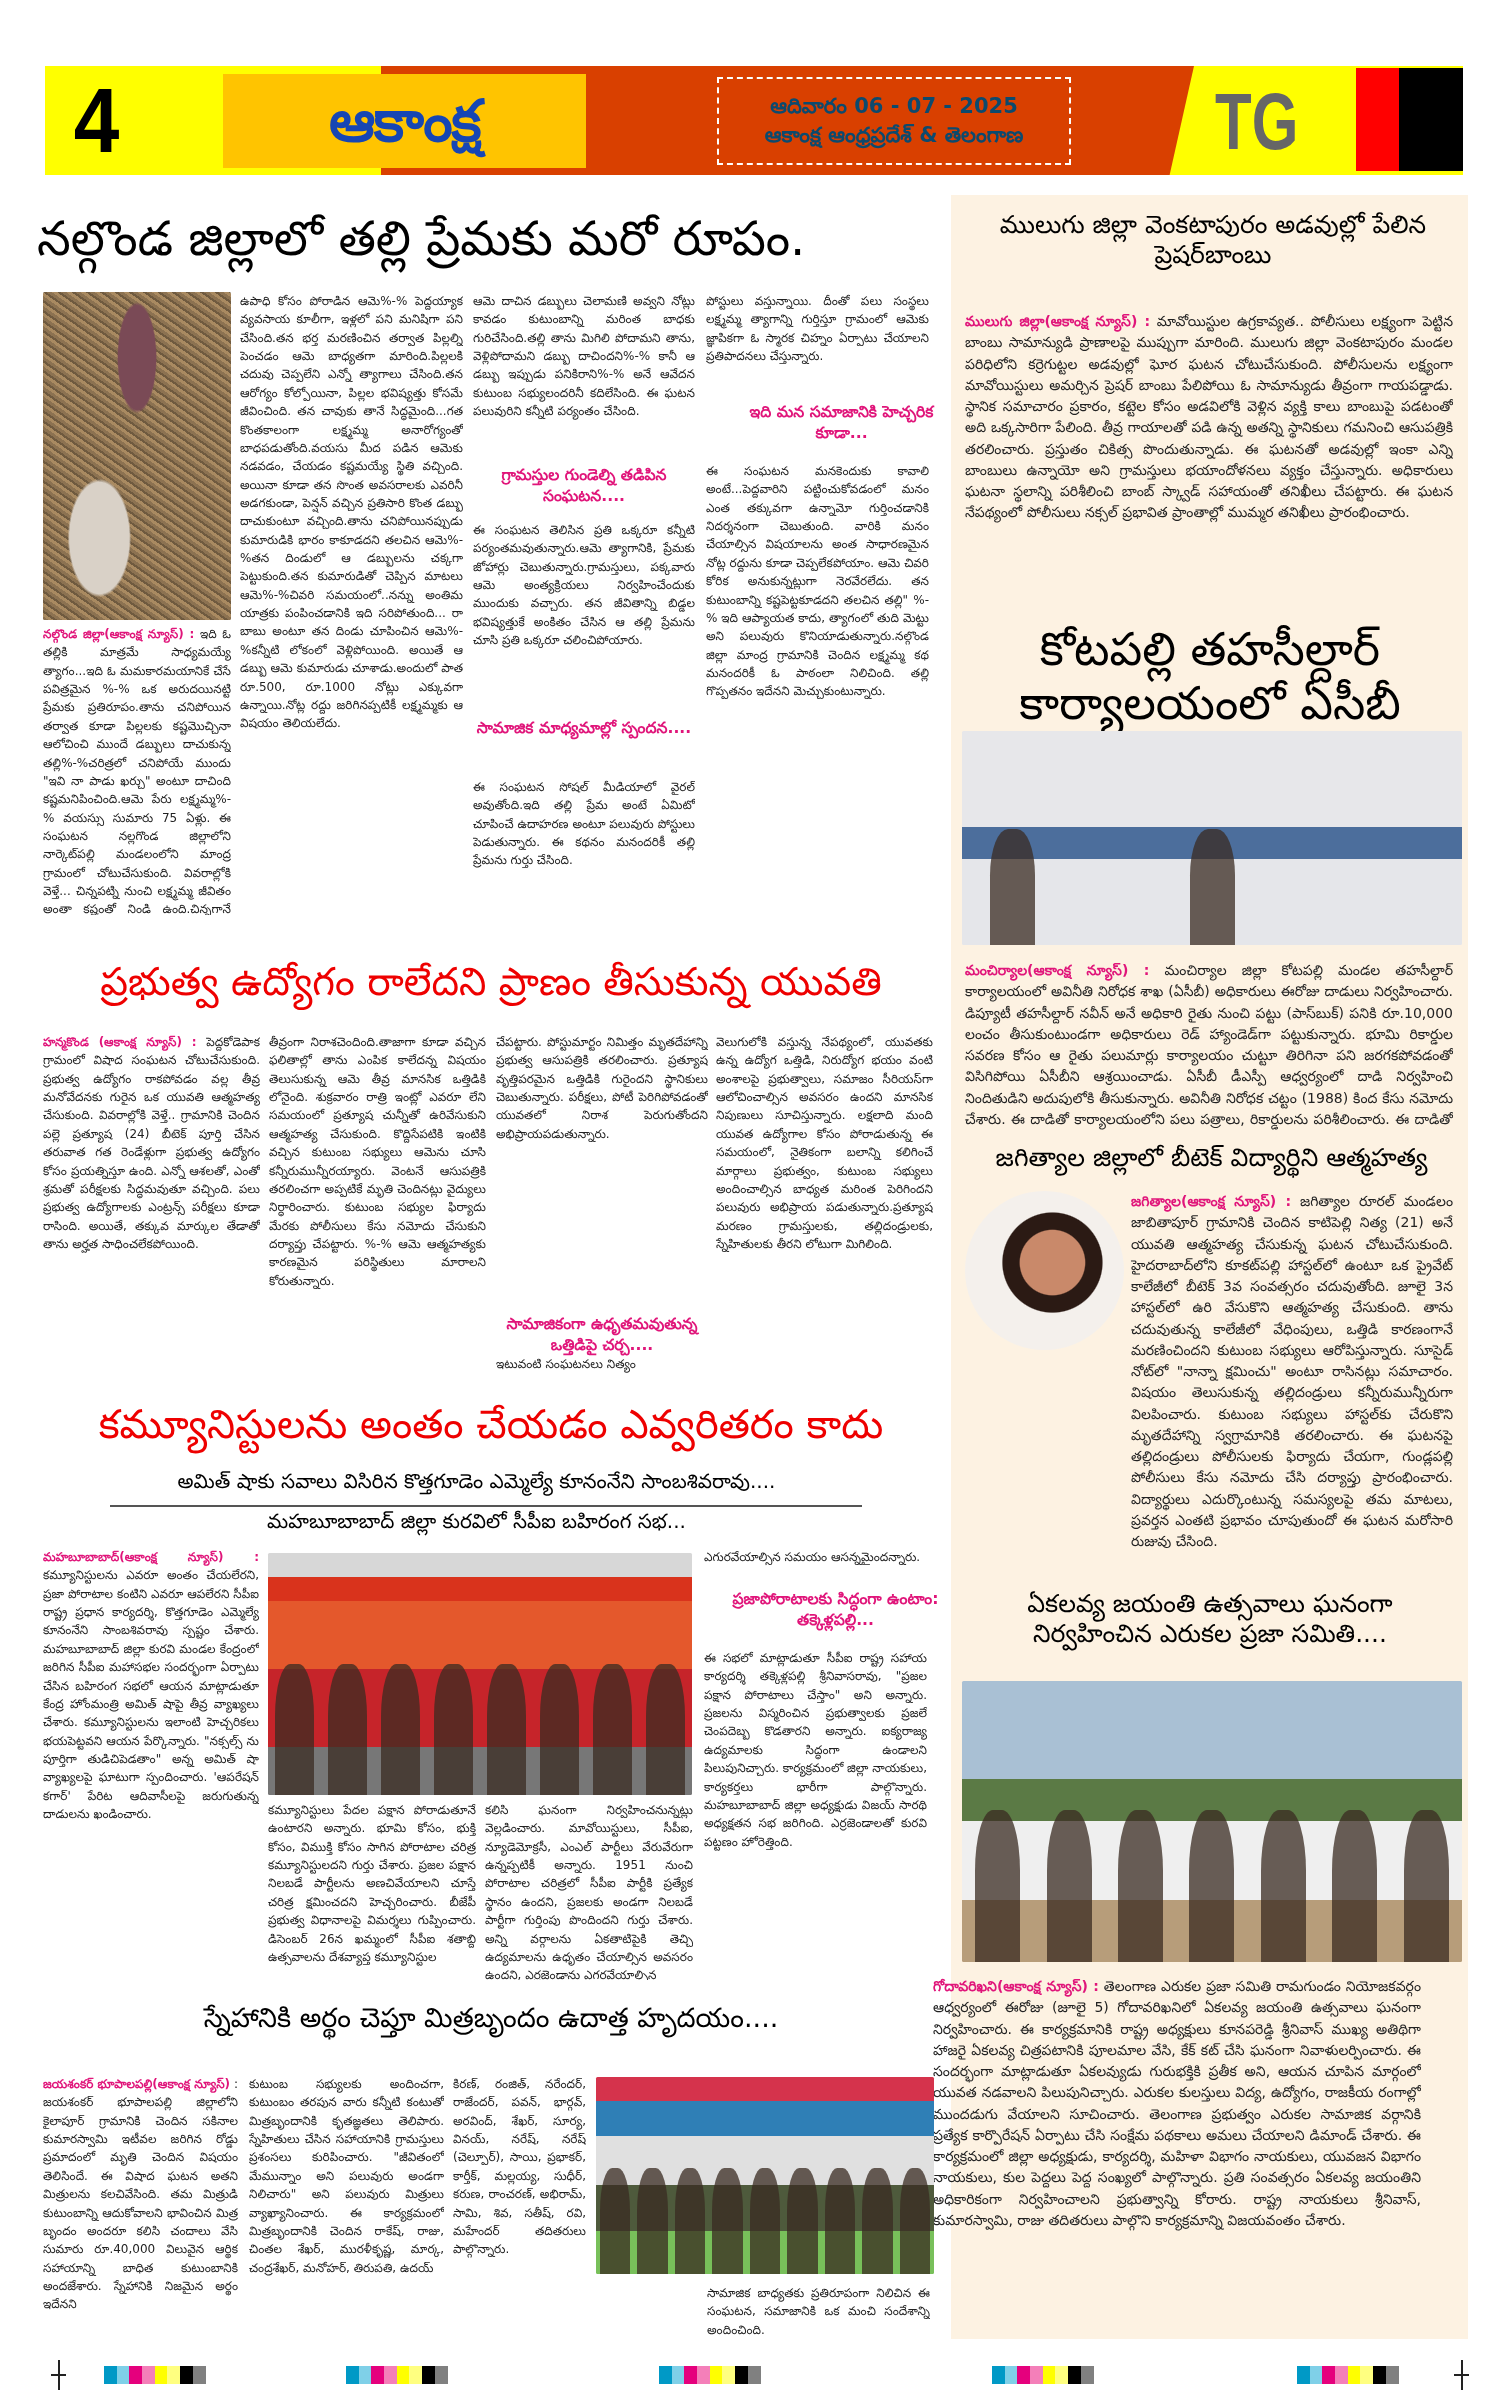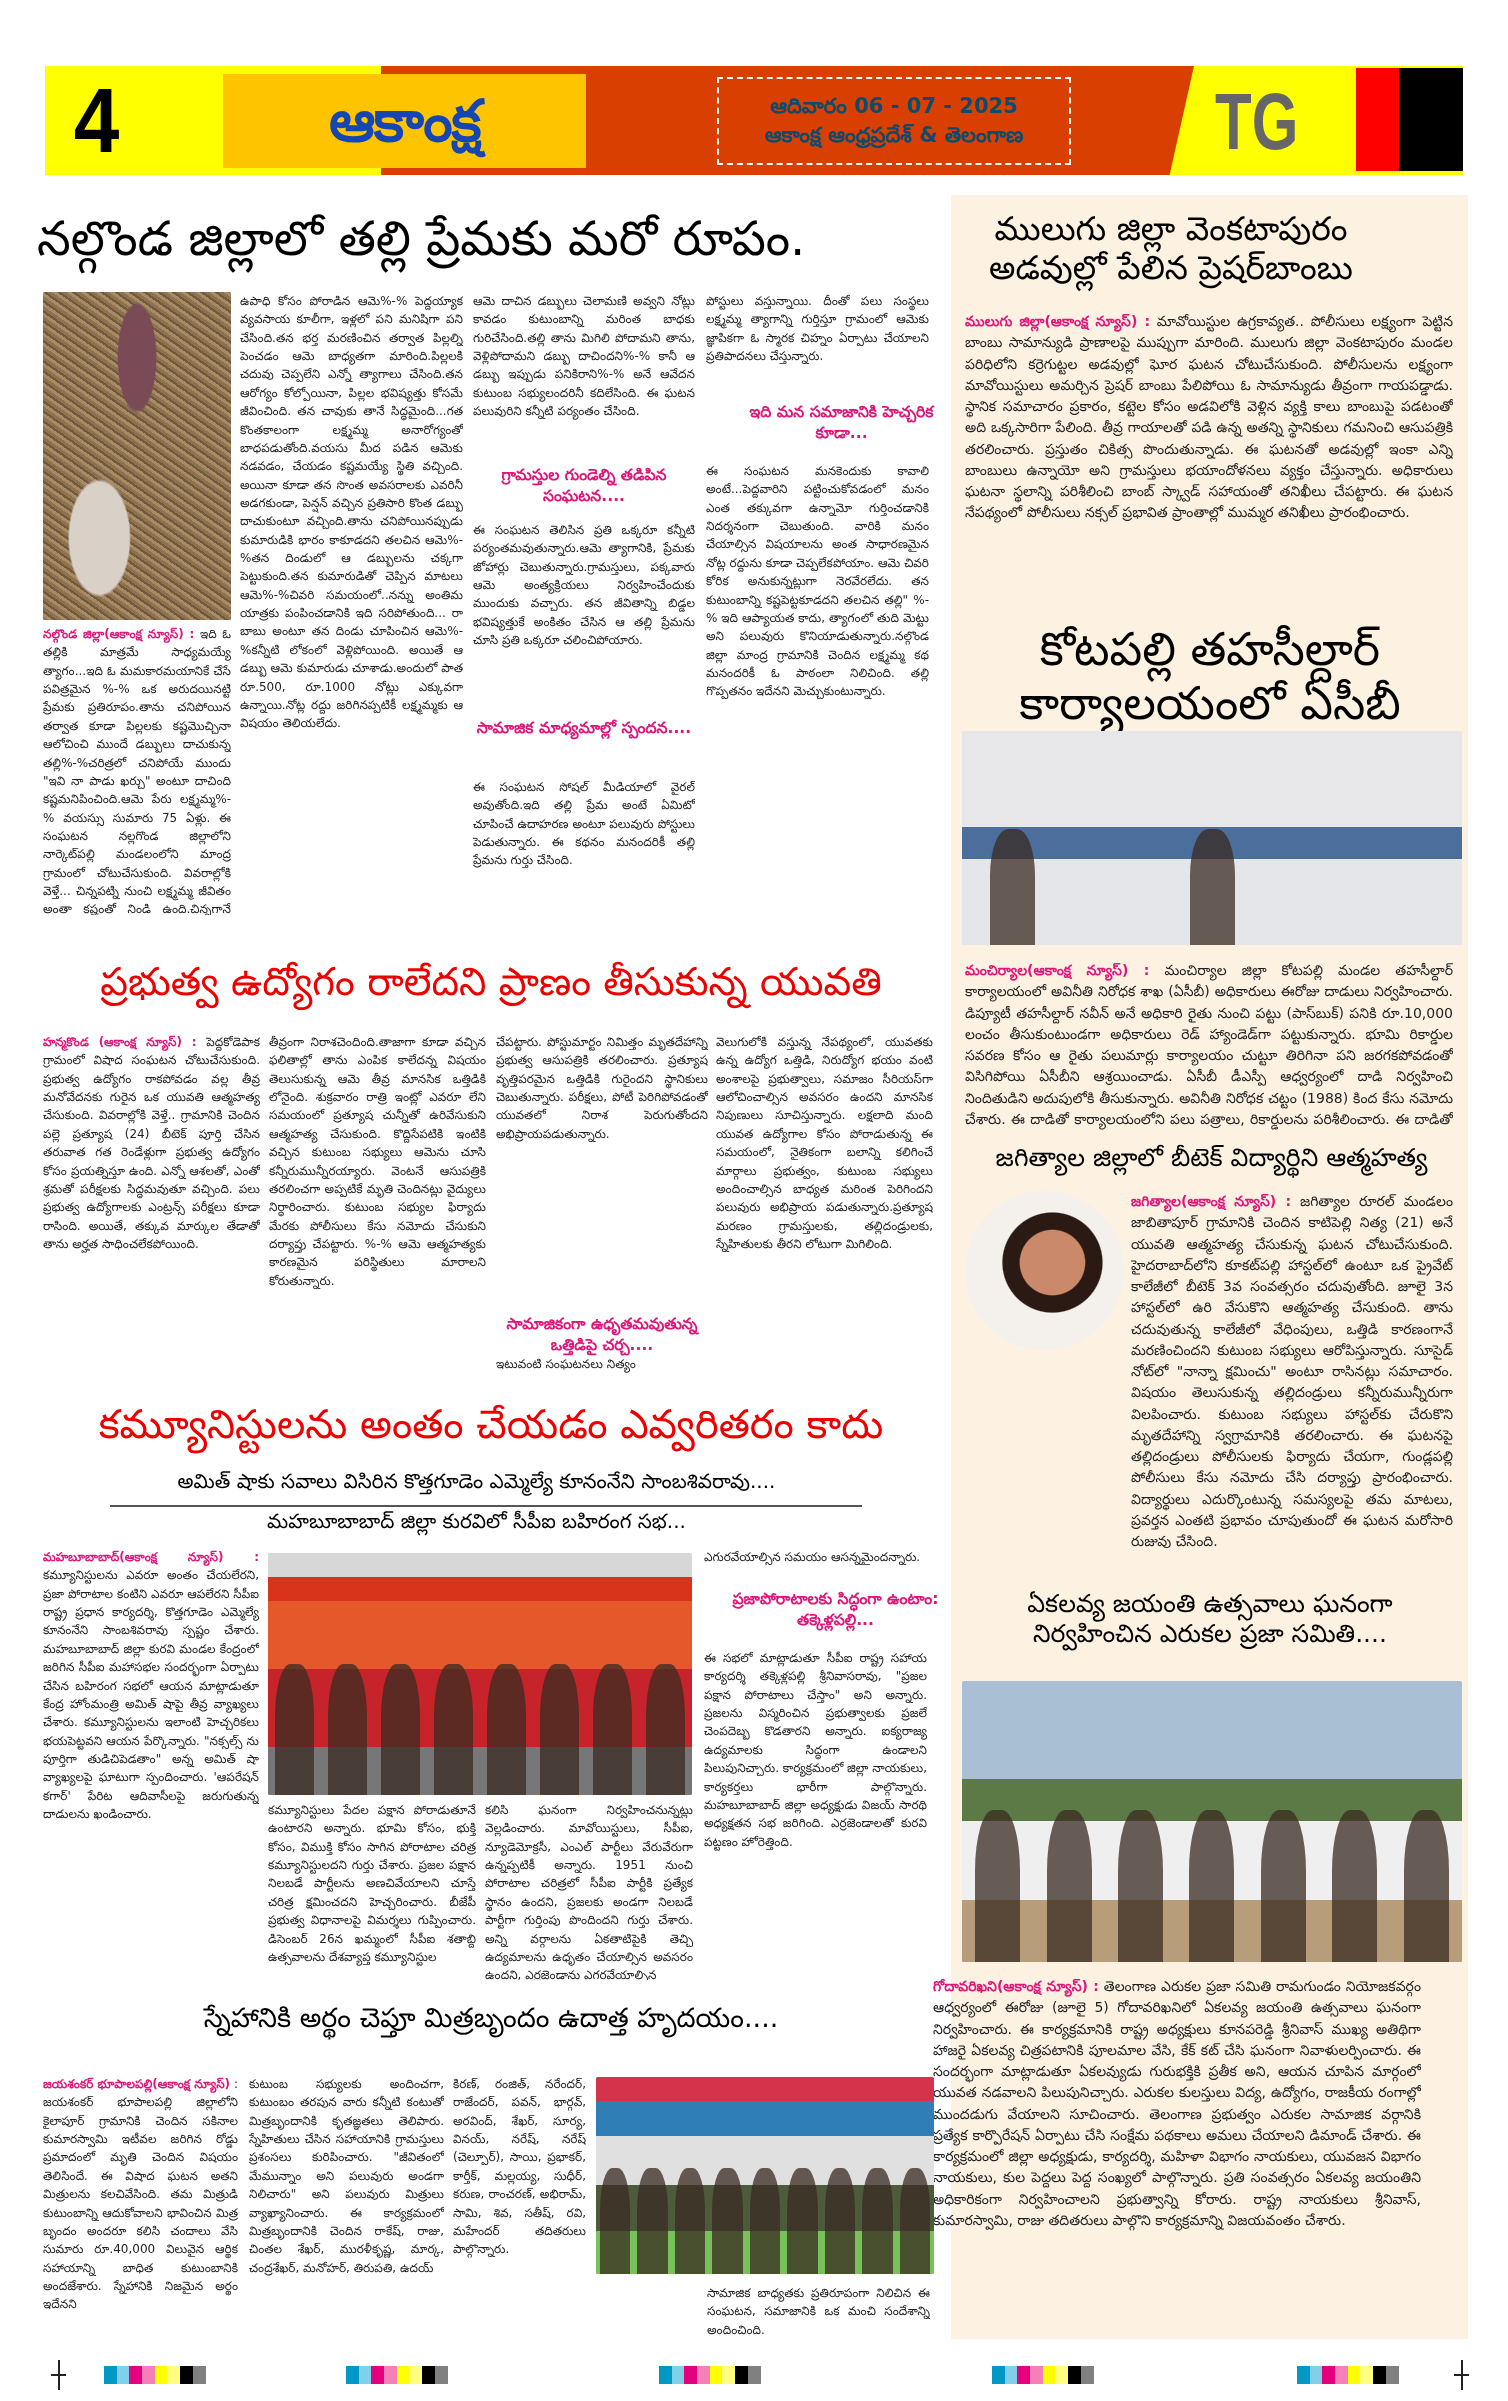--- a/index.html
+++ b/index.html
@@ -84,21 +84,21 @@
 <div class="abs body" style="left:240px;top:292px;width:223px;height:625px">ఉపాధి కోసం పోరాడిన ఆమె%-% పెద్దయ్యాక వ్యవసాయ కూలీగా, ఇళ్లలో పని మనిషిగా పని చేసింది.తన భర్త మరణించిన తర్వాత పిల్లల్ని పెంచడం ఆమె బాధ్యతగా మారింది.పిల్లలకి చదువు చెప్పలేని ఎన్నో త్యాగాలు చేసింది.తన ఆరోగ్యం కోల్పోయినా, పిల్లల భవిష్యత్తు కోసమే జీవించింది. తన చావుకు తానే సిద్ధమైంది...గత కొంతకాలంగా లక్ష్మమ్మ అనారోగ్యంతో బాధపడుతోంది.వయసు మీద పడిన ఆమెకు నడవడం, చేయడం కష్టమయ్యే స్థితి వచ్చింది. అయినా కూడా తన సొంత అవసరాలకు ఎవరినీ అడగకుండా, పెన్షన్ వచ్చిన ప్రతిసారి కొంత డబ్బు దాచుకుంటూ వచ్చింది.తాను చనిపోయినప్పుడు కుమారుడికి భారం కాకూడదని తలచిన ఆమె%-%తన దిండులో ఆ డబ్బులను చక్కగా పెట్టుకుంది.తన కుమారుడితో చెప్పిన మాటలు ఆమె%-%చివరి సమయంలో..నన్ను అంతిమ యాత్రకు పంపించడానికి ఇది సరిపోతుంది... రా బాబు అంటూ తన దిండు చూపించిన ఆమె%-%కన్నీటి లోకంలో వెళ్లిపోయింది. అయితే ఆ డబ్బు ఆమె కుమారుడు చూశాడు.అందులో పాత రూ.500, రూ.1000 నోట్లు ఎక్కువగా ఉన్నాయి.నోట్ల రద్దు జరిగినప్పటికీ లక్ష్మమ్మకు ఆ విషయం తెలియలేదు.</div>
 <div class="abs body" style="left:473px;top:292px;width:222px;height:170px">ఆమె దాచిన డబ్బులు చెలామణి అవ్వని నోట్లు కావడం కుటుంబాన్ని మరింత బాధకు గురిచేసింది.తల్లి తాను మిగిలి పోదామని తాను, వెళ్లిపోదామని డబ్బు దాచిందని%-% కానీ ఆ డబ్బు ఇప్పుడు పనికిరాని%-% అనే ఆవేదన కుటుంబ సభ్యులందరినీ కదిలేసింది. ఈ ఘటన పలువురిని కన్నీటి పర్యంతం చేసింది.</div>
 <div class="abs sub" style="left:473px;top:465px;width:222px">గ్రామస్తుల గుండెల్ని తడిపిన సంఘటన....</div>
 <div class="abs body" style="left:473px;top:521px;width:222px;height:186px">ఈ సంఘటన తెలిసిన ప్రతి ఒక్కరూ కన్నీటి పర్యంతమవుతున్నారు.ఆమె త్యాగానికి, ప్రేమకు జోహార్లు చెబుతున్నారు.గ్రామస్తులు, పక్కవారు ఆమె అంత్యక్రియలు నిర్వహించేందుకు ముందుకు వచ్చారు. తన జీవితాన్ని బిడ్డల భవిష్యత్తుకే అంకితం చేసిన ఆ తల్లి ప్రేమను చూసి ప్రతి ఒక్కరూ చలించిపోయారు.</div>
 <div class="abs sub" style="left:473px;top:718px;width:222px">సామాజిక మాధ్యమాల్లో స్పందన....</div>
 <div class="abs body" style="left:473px;top:778px;width:222px;height:138px">ఈ సంఘటన సోషల్ మీడియాలో వైరల్ అవుతోంది.ఇది తల్లి ప్రేమ అంటే ఏమిటో చూపించే ఉదాహరణ అంటూ పలువురు పోస్టులు పెడుతున్నారు. ఈ కథనం మనందరికీ తల్లి ప్రేమను గుర్తు చేసింది.</div>
 <div class="abs body" style="left:706px;top:292px;width:223px;height:100px">పోస్టులు వస్తున్నాయి. దీంతో పలు సంస్థలు లక్ష్మమ్మ త్యాగాన్ని గుర్తిస్తూ గ్రామంలో ఆమెకు జ్ఞాపికగా ఓ స్మారక చిహ్నం ఏర్పాటు చేయాలని ప్రతిపాదనలు చేస్తున్నారు.</div>
 <div class="abs sub" style="left:730px;top:402px;width:223px">ఇది మన సమాజానికి హెచ్చరిక కూడా...</div>
 <div class="abs body" style="left:706px;top:462px;width:223px;height:454px">ఈ సంఘటన మనకెందుకు కావాలి అంటే...పెద్దవారిని పట్టించుకోవడంలో మనం ఎంత తక్కువగా ఉన్నామో గుర్తించడానికి నిదర్శనంగా చెబుతుంది. వారికి మనం చేయాల్సిన విషయాలను అంత సాధారణమైన నోట్ల రద్దును కూడా చెప్పలేకపోయాం. ఆమె చివరి కోరిక అనుకున్నట్లుగా నెరవేరలేదు. తన కుటుంబాన్ని కష్టపెట్టకూడదని తలచిన తల్లి" %-% ఇది ఆప్యాయత కాదు, త్యాగంలో తుది మెట్టు అని పలువురు కొనియాడుతున్నారు.నల్గొండ జిల్లా మాంద్ర గ్రామానికి చెందిన లక్ష్మమ్మ కథ మనందరికీ ఓ పాఠంలా నిలిచింది. తల్లి గొప్పతనం ఇదేనని మెచ్చుకుంటున్నారు.</div>
 
-<div class="abs hl black" style="left:955px;top:210px;width:432px;font-size:33px">ములుగు జిల్లా వెంకటాపురం అడవుల్లో పేలిన ప్రెషర్‌బాంబు</div>
+<div class="abs hl black" style="left:997px;top:210px;width:432px;font-size:25px">ములుగు జిల్లా వెంకటాపురం అడవుల్లో పేలిన ప్రెషర్‌బాంబు</div>
 <div class="abs body r" style="left:965px;top:311px;width:488px;height:283px">
   <span class="byline">ములుగు జిల్లా(ఆకాంక్ష న్యూస్) :</span>
   <span>మావోయిస్టుల ఉగ్రకావ్యత.. పోలీసులు లక్ష్యంగా పెట్టిన బాంబు సామాన్యుడి ప్రాణాలపై ముప్పుగా మారింది. ములుగు జిల్లా వెంకటాపురం మండల పరిధిలోని కర్రెగుట్టల అడవుల్లో ఘోర ఘటన చోటుచేసుకుంది. పోలీసులను లక్ష్యంగా మావోయిస్టులు అమర్చిన ప్రెషర్ బాంబు పేలిపోయి ఓ సామాన్యుడు తీవ్రంగా గాయపడ్డాడు. స్థానిక సమాచారం ప్రకారం, కట్టెల కోసం అడవిలోకి వెళ్లిన వ్యక్తి కాలు బాంబుపై పడటంతో అది ఒక్కసారిగా పేలింది. తీవ్ర గాయాలతో పడి ఉన్న అతన్ని స్థానికులు గమనించి ఆసుపత్రికి తరలించారు. ప్రస్తుతం చికిత్స పొందుతున్నాడు. ఈ ఘటనతో అడవుల్లో ఇంకా ఎన్ని బాంబులు ఉన్నాయో అని గ్రామస్తులు భయాందోళనలు వ్యక్తం చేస్తున్నారు. అధికారులు ఘటనా స్థలాన్ని పరిశీలించి బాంబ్ స్క్వాడ్ సహాయంతో తనిఖీలు చేపట్టారు. ఈ ఘటన నేపథ్యంలో పోలీసులు నక్సల్ ప్రభావిత ప్రాంతాల్లో ముమ్మర తనిఖీలు ప్రారంభించారు.</span>
 </div>
 
 <div class="abs hl black" style="left:968px;top:622px;width:484px;font-size:46px">కోటపల్లి తహసీల్దార్ కార్యాలయంలో ఏసీబీ దాడులు....</div>
 <div class="abs photo ph-acb" style="left:962px;top:731px;width:500px;height:214px">
   <div class="ppl">
       <i></i>
       <i style="opacity:0"></i>

